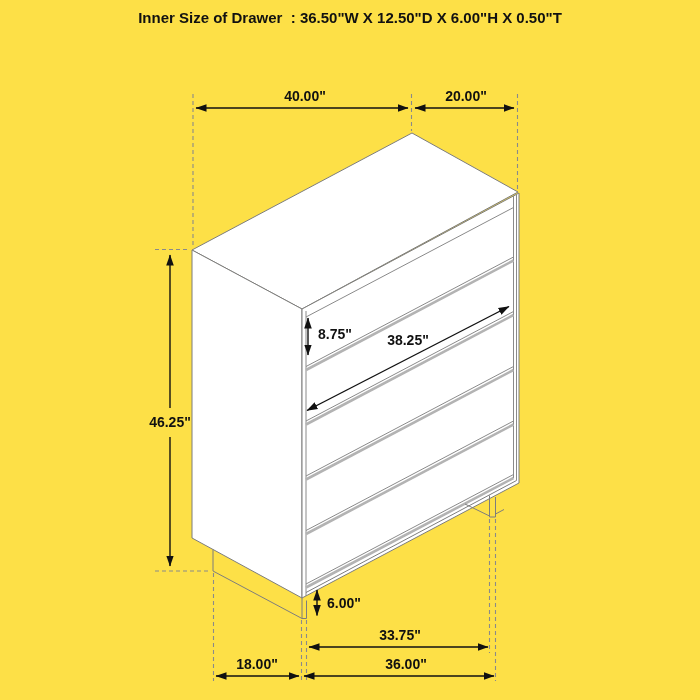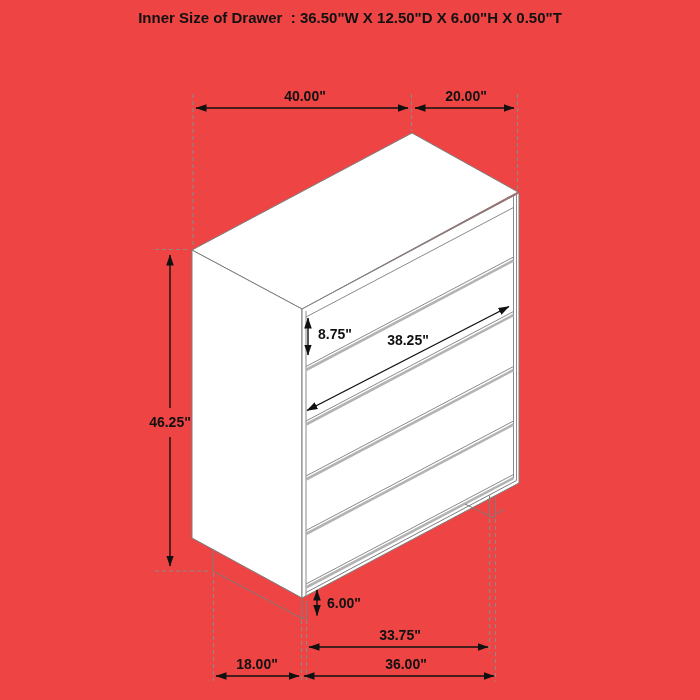--- a/index.html
+++ b/index.html
@@ -1,16 +1,16 @@
 <!DOCTYPE html>
 <html><head>
 <meta charset="utf-8">
 <style>
   html,body{margin:0;padding:0;background:#ffffff;}
-  .canvas{position:relative;width:700px;height:700px;background:#ef4444;overflow:hidden;
+  .canvas{position:relative;width:700px;height:700px;background:#fde047;overflow:hidden;
           font-family:"Liberation Sans","DejaVu Sans",sans-serif;}
   svg{display:block;}
   text{font-family:"Liberation Sans","DejaVu Sans",sans-serif;fill:#111;}
   .title-text{font-size:15px;font-weight:bold;white-space:pre;}
   .dim-text{font-size:14px;font-weight:bold;}
   .cab{stroke:#7d7d7d;stroke-width:1;fill:none;}
   .cabfill{stroke:#7d7d7d;stroke-width:1;fill:#ffffff;}
   .thin{stroke:#8a8a8a;stroke-width:1;fill:none;}
   .thick{stroke:#b3b3b3;stroke-width:2.6;fill:none;}
   .dash{stroke:#8a8a8a;stroke-width:1.1;fill:none;stroke-dasharray:4 3;}

